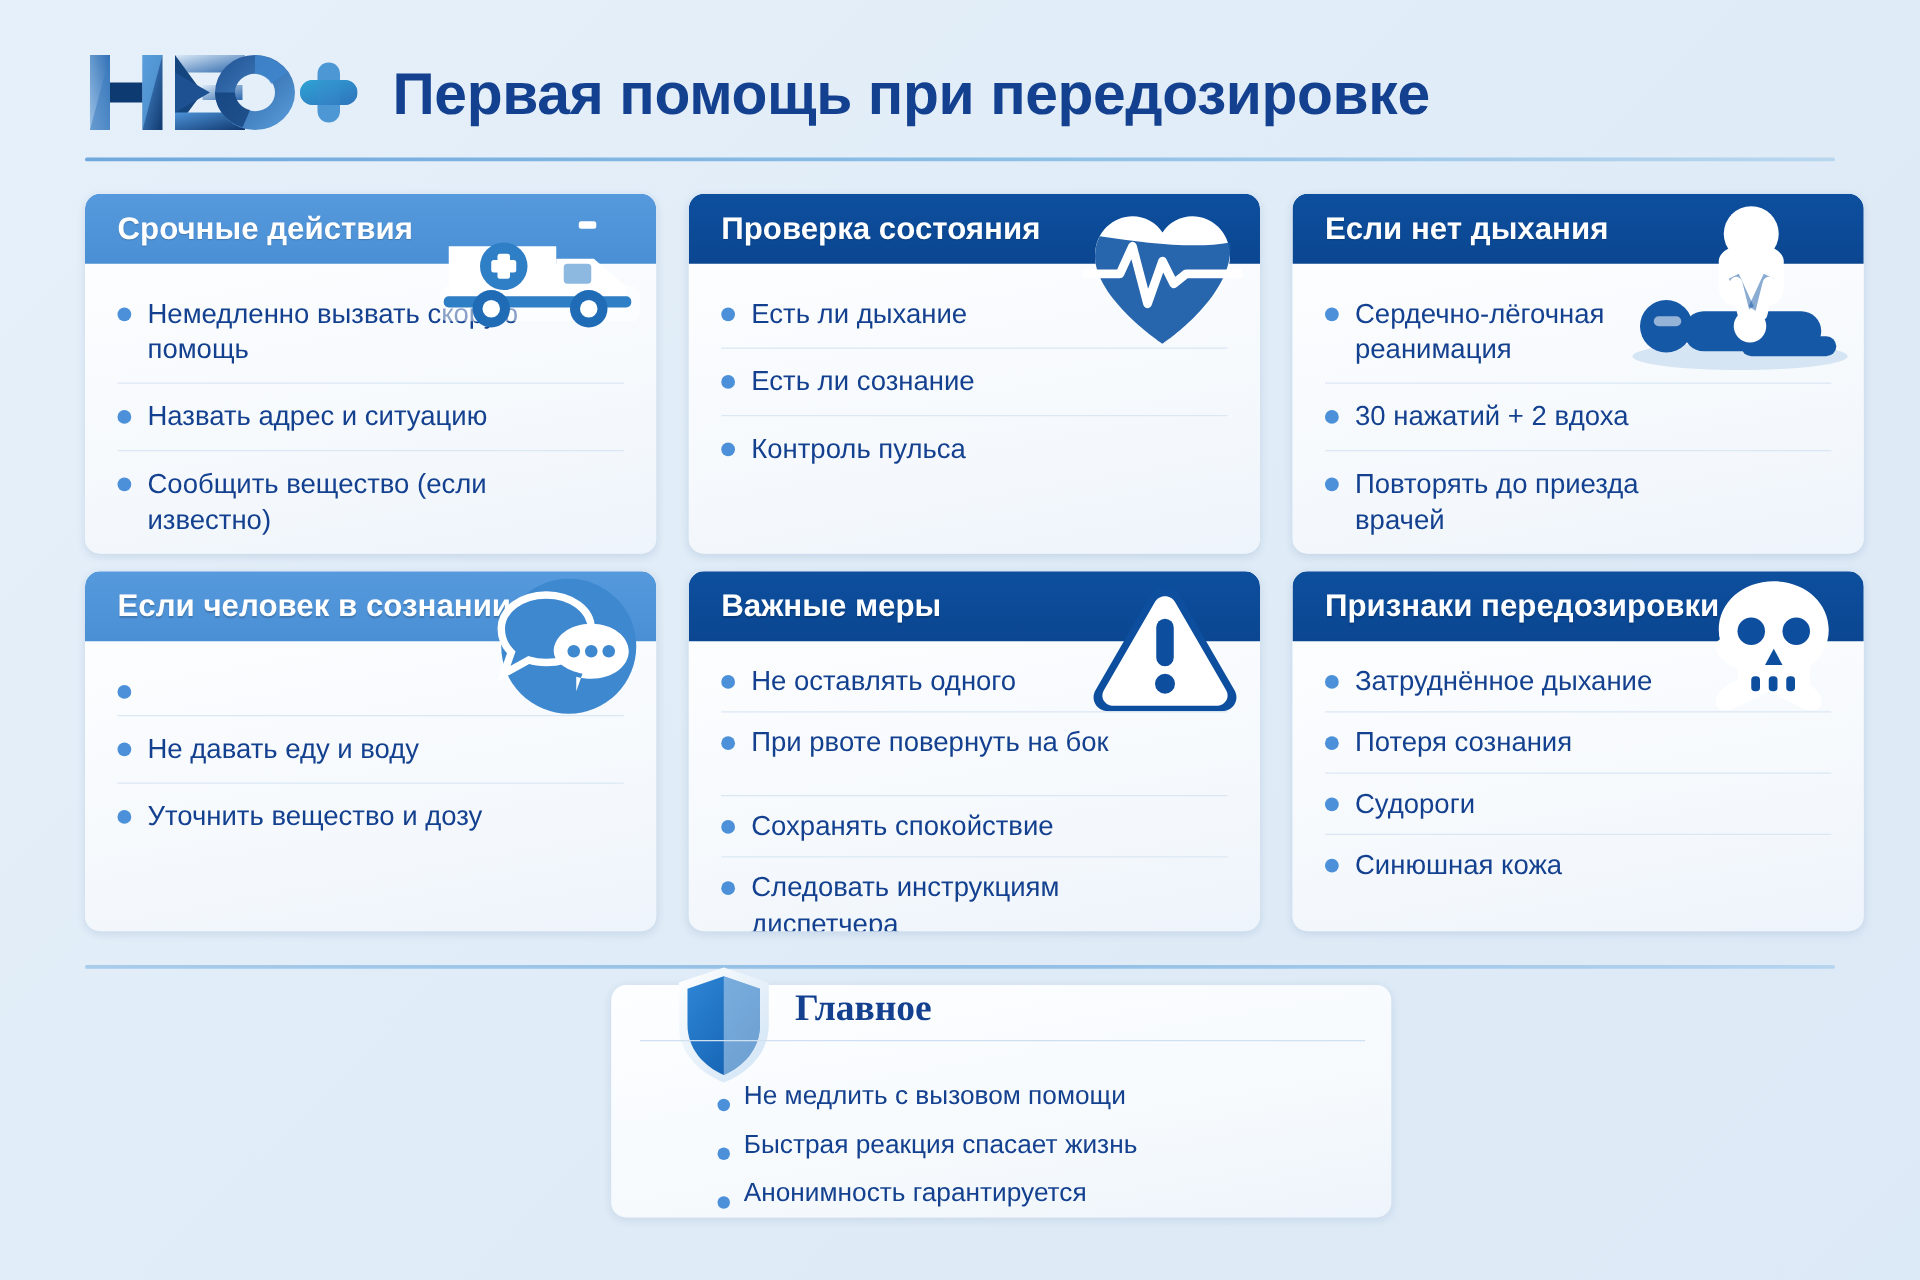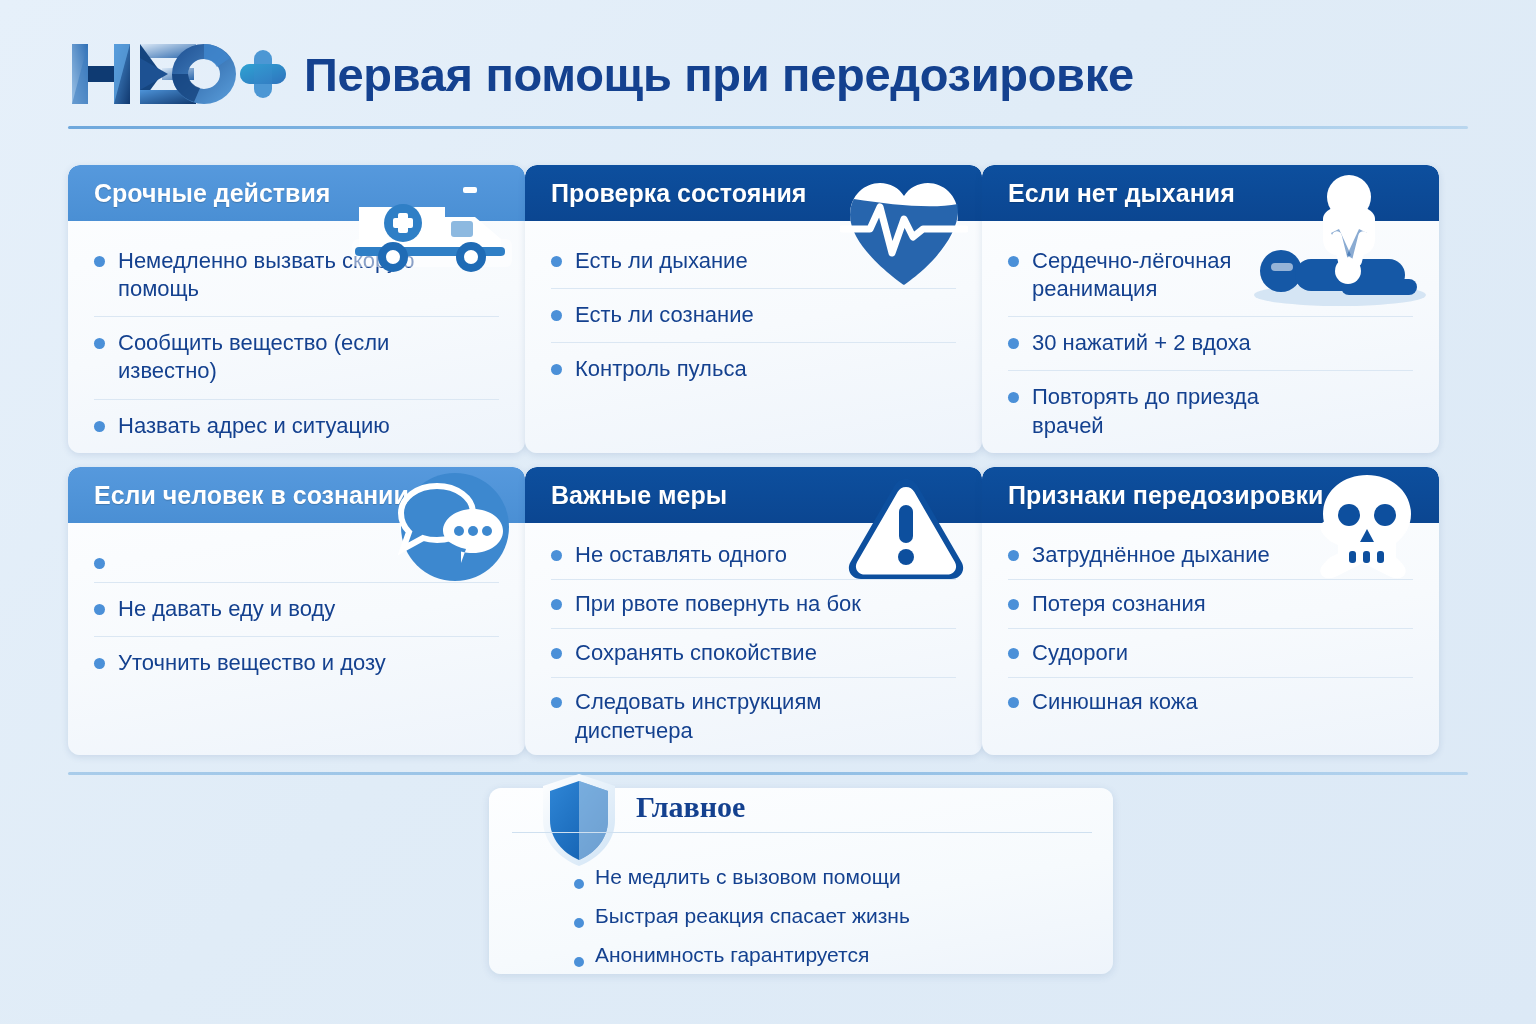--- a/index.html
+++ b/index.html
@@ -15,21 +15,21 @@
 
   
   .header {
     position: absolute;
     left: 68px;
     top: 28px;
     width: 1400px;
     height: 92px;
     display: flex;
     align-items: center;
-    gap: 18px;
+    gap: 28px;
   }
   .logo { width: 218px; height: 72px; flex: 0 0 auto; }
   .page-title {
     font-size: 47px;
     font-weight: bold;
     color: #14418f;
     letter-spacing: -0.3px;
     white-space: nowrap;
     font-family: "Liberation Sans", sans-serif;
   }
@@ -40,26 +40,26 @@
     width: 1400px;
     height: 3px;
     background: linear-gradient(to right, #6fa8dc 0%, #8fc0e6 55%, #b9d6ee 100%);
     border-radius: 2px;
   }
 
   
   .grid {
     position: absolute;
     left: 68px;
-    top: 165px;
+    top: 155px;
     width: 1400px;
     display: grid;
     grid-template-columns: repeat(3, 457px);
     grid-auto-rows: 288px;
-    gap: 14px 0;
+    gap: 14px 26px;
   }
 
   .card {
     position: relative;
     background: linear-gradient(170deg, #fdfeff 0%, #f7fafd 55%, #eef4fb 100%);
     border-radius: 12px;
     box-shadow: 0 2px 7px rgba(30,70,130,0.13);
     overflow: hidden;
   }
   .card-head {
@@ -255,25 +255,25 @@
         <rect x="46" y="39" width="20" height="10" rx="2" fill="#ffffff"></rect>
       </svg>
     </div>
     <div class="card-body">
       <div class="bullet-row">
         <span class="dot"></span>
         <span class="bullet-text">Немедленно вызвать скорую помощь</span>
       </div>
       <div class="bullet-row">
         <span class="dot"></span>
+        <span class="bullet-text">Назвать адрес и ситуацию</span>
+      </div>
+      <div class="bullet-row">
+        <span class="dot"></span>
         <span class="bullet-text">Сообщить вещество (если известно)</span>
-      </div>
-      <div class="bullet-row">
-        <span class="dot"></span>
-        <span class="bullet-text">Назвать адрес и ситуацию</span>
       </div>
     </div>
   </div>
 
   <div class="card">
     <div class="card-head dark">
       <span class="card-title">Проверка состояния</span>
     </div>
     <div class="card-icon" style="right:14px; top:8px; width:128px; height:118px;">
       <svg viewBox="0 0 128 118" width="128" height="118">
@@ -375,21 +375,21 @@
         <path d="M60 12c3.6 0 6.6 1.9 8.4 5.1l40.5 70c3.4 6-.9 12.4-7.8 12.4H18.9c-6.9 0-11.2-6.4-7.8-12.4l40.5-70C53.4 13.9 56.4 12 60 12z" fill="#ffffff"></path>
         <rect x="53" y="30" width="14" height="38" rx="7" fill="#0d4f9e"></rect>
         <circle cx="60" cy="82" r="8" fill="#0d4f9e"></circle>
       </svg>
     </div>
     <div class="card-body" style="padding-top:8px;">
       <div class="bullet-row" style="padding:10px 0 10px 0;">
         <span class="dot"></span>
         <span class="bullet-text">Не оставлять одного</span>
       </div>
-      <div class="bullet-row" style="padding:10px 0 10px 0;">
+      <div class="bullet-row" style="padding:10px 0 28px 0;">
         <span class="dot"></span>
         <span class="bullet-text">При рвоте повернуть на бок</span>
       </div>
       <div class="bullet-row" style="padding:10px 0 10px 0;">
         <span class="dot"></span>
         <span class="bullet-text">Сохранять спокойствие</span>
       </div>
       <div class="bullet-row" style="padding:10px 0 10px 0;">
         <span class="dot"></span>
         <span class="bullet-text" style="max-width:360px;">Следовать инструкциям диспетчера</span>

